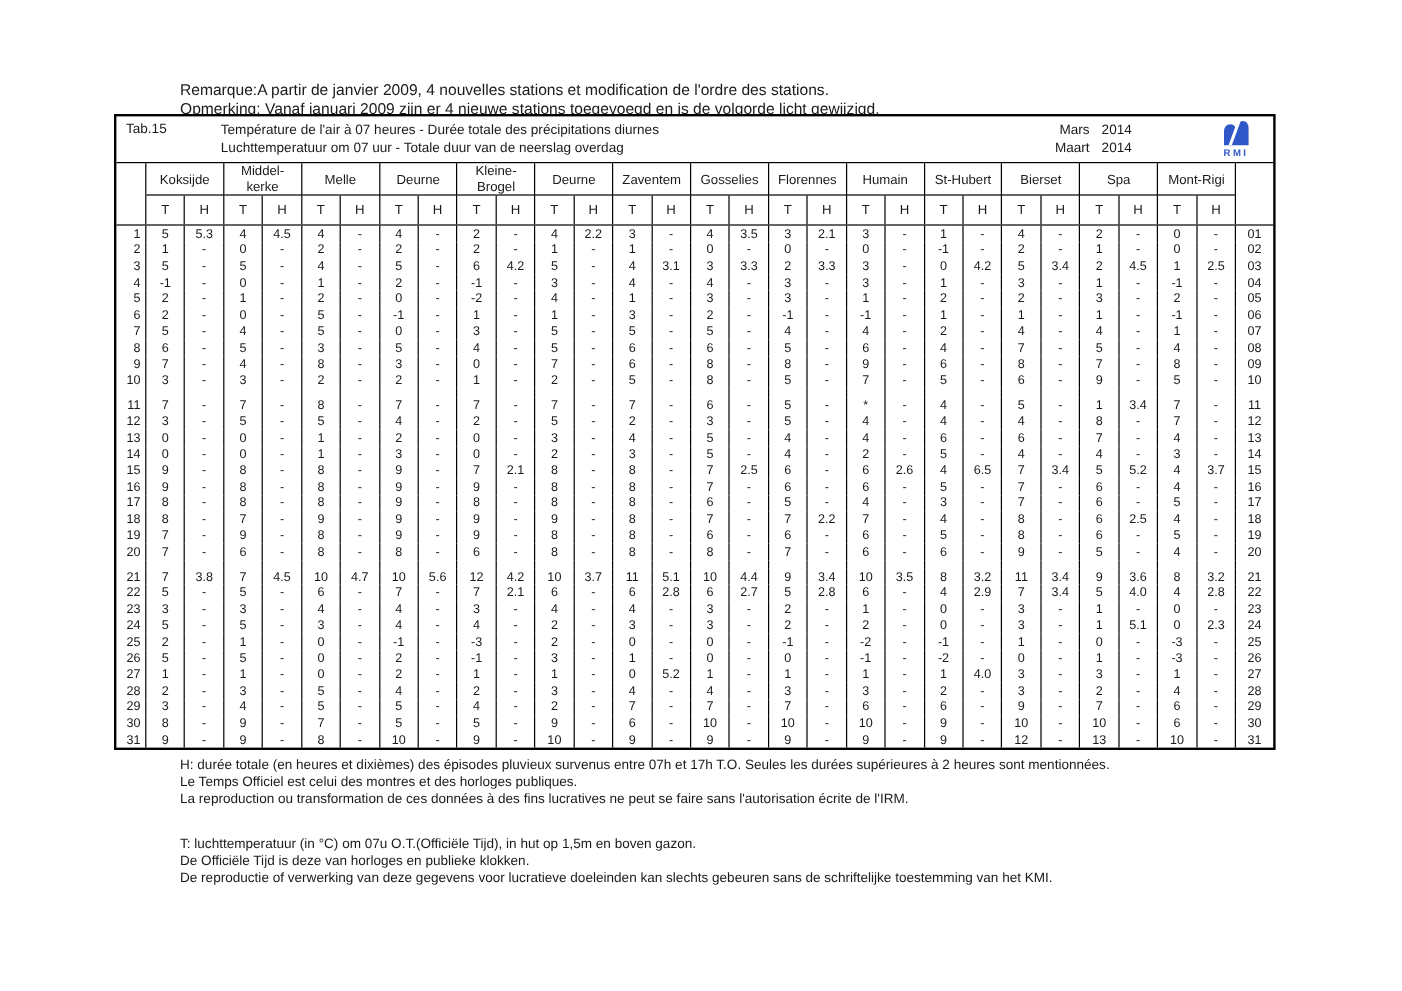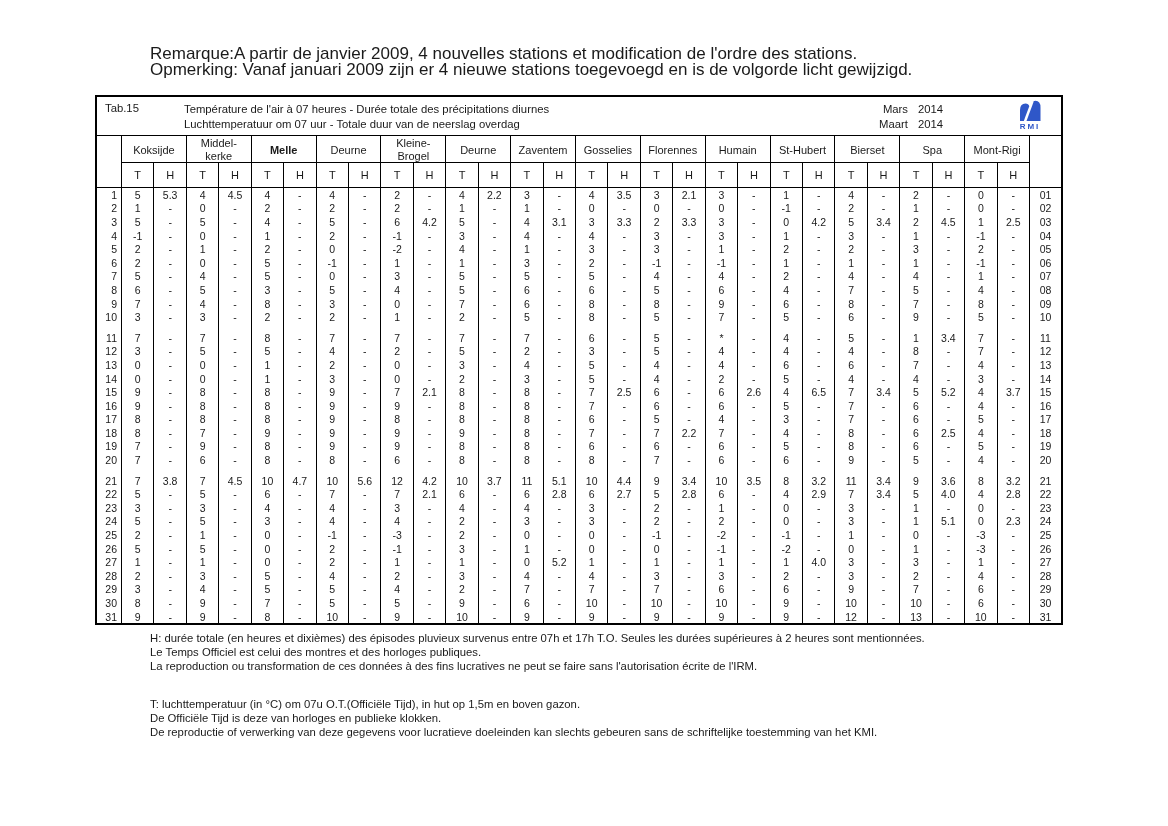--- a/index.html
+++ b/index.html
@@ -1,21 +1,21 @@
 <!DOCTYPE html>
 <html><head>
 <meta charset="utf-8">
 <style>
   * { margin:0; padding:0; box-sizing:border-box; }
   html,body { background:#ffffff; }
   body {
     width:1168px; height:826px; position:relative; overflow:hidden;
     font-family:"Liberation Sans","DejaVu Sans",sans-serif; color:#1a1a1a;
   }
-  .remarks { position:absolute; left:150px; top:46px; font-size:17px; line-height:15.5px; }
+  .remarks { position:absolute; left:150px; top:67px; font-size:13px; line-height:15.5px; }
   .table-wrap {
     position:absolute; left:95px; top:95px; width:968px;
     border:2px solid #000; background:#fff;
   }
   
   .title-row { display:flex; align-items:flex-start; height:39px; border-bottom:1px solid #000; font-size:11.3px; padding-top:5px; }
   .tab-label { width:87px; padding-left:8px; }
   .title-block { width:688px; line-height:15px; }
   .month-block { width:100px; line-height:15px; }
   .month-line .m { display:inline-block; width:36px; text-align:right; }
@@ -74,21 +74,21 @@
         <path d="M9.5 21 L16.8 1.2 L14.2 0.9 L6.8 21 Z" fill="#ffffff"></path>
       </svg>
       <div class="logo-text" style="color:#2f57c8;">RMI</div>
     </div>
   </div>
   <div class="grid-head">
       <div class="day-span" style="grid-column: 1;"></div>
       <div class="station" style="grid-column: 2 / span 2;">Koksijde</div>
       <div class="station" style="grid-column: 4 / span 2;">Middel-
 kerke</div>
-      <div class="station" style="grid-column: 6 / span 2; font-weight: bold;">Melle</div>
+      <div class="station" style="grid-column: 6 / span 2;">Melle</div>
       <div class="station" style="grid-column: 8 / span 2;">Deurne</div>
       <div class="station" style="grid-column: 10 / span 2;">Kleine-
 Brogel</div>
       <div class="station" style="grid-column: 12 / span 2;">Deurne</div>
       <div class="station" style="grid-column: 14 / span 2;">Zaventem</div>
       <div class="station" style="grid-column: 16 / span 2;">Gosselies</div>
       <div class="station" style="grid-column: 18 / span 2;">Florennes</div>
       <div class="station" style="grid-column: 20 / span 2;">Humain</div>
       <div class="station" style="grid-column: 22 / span 2;">St-Hubert</div>
       <div class="station" style="grid-column: 24 / span 2;">Bierset</div>

